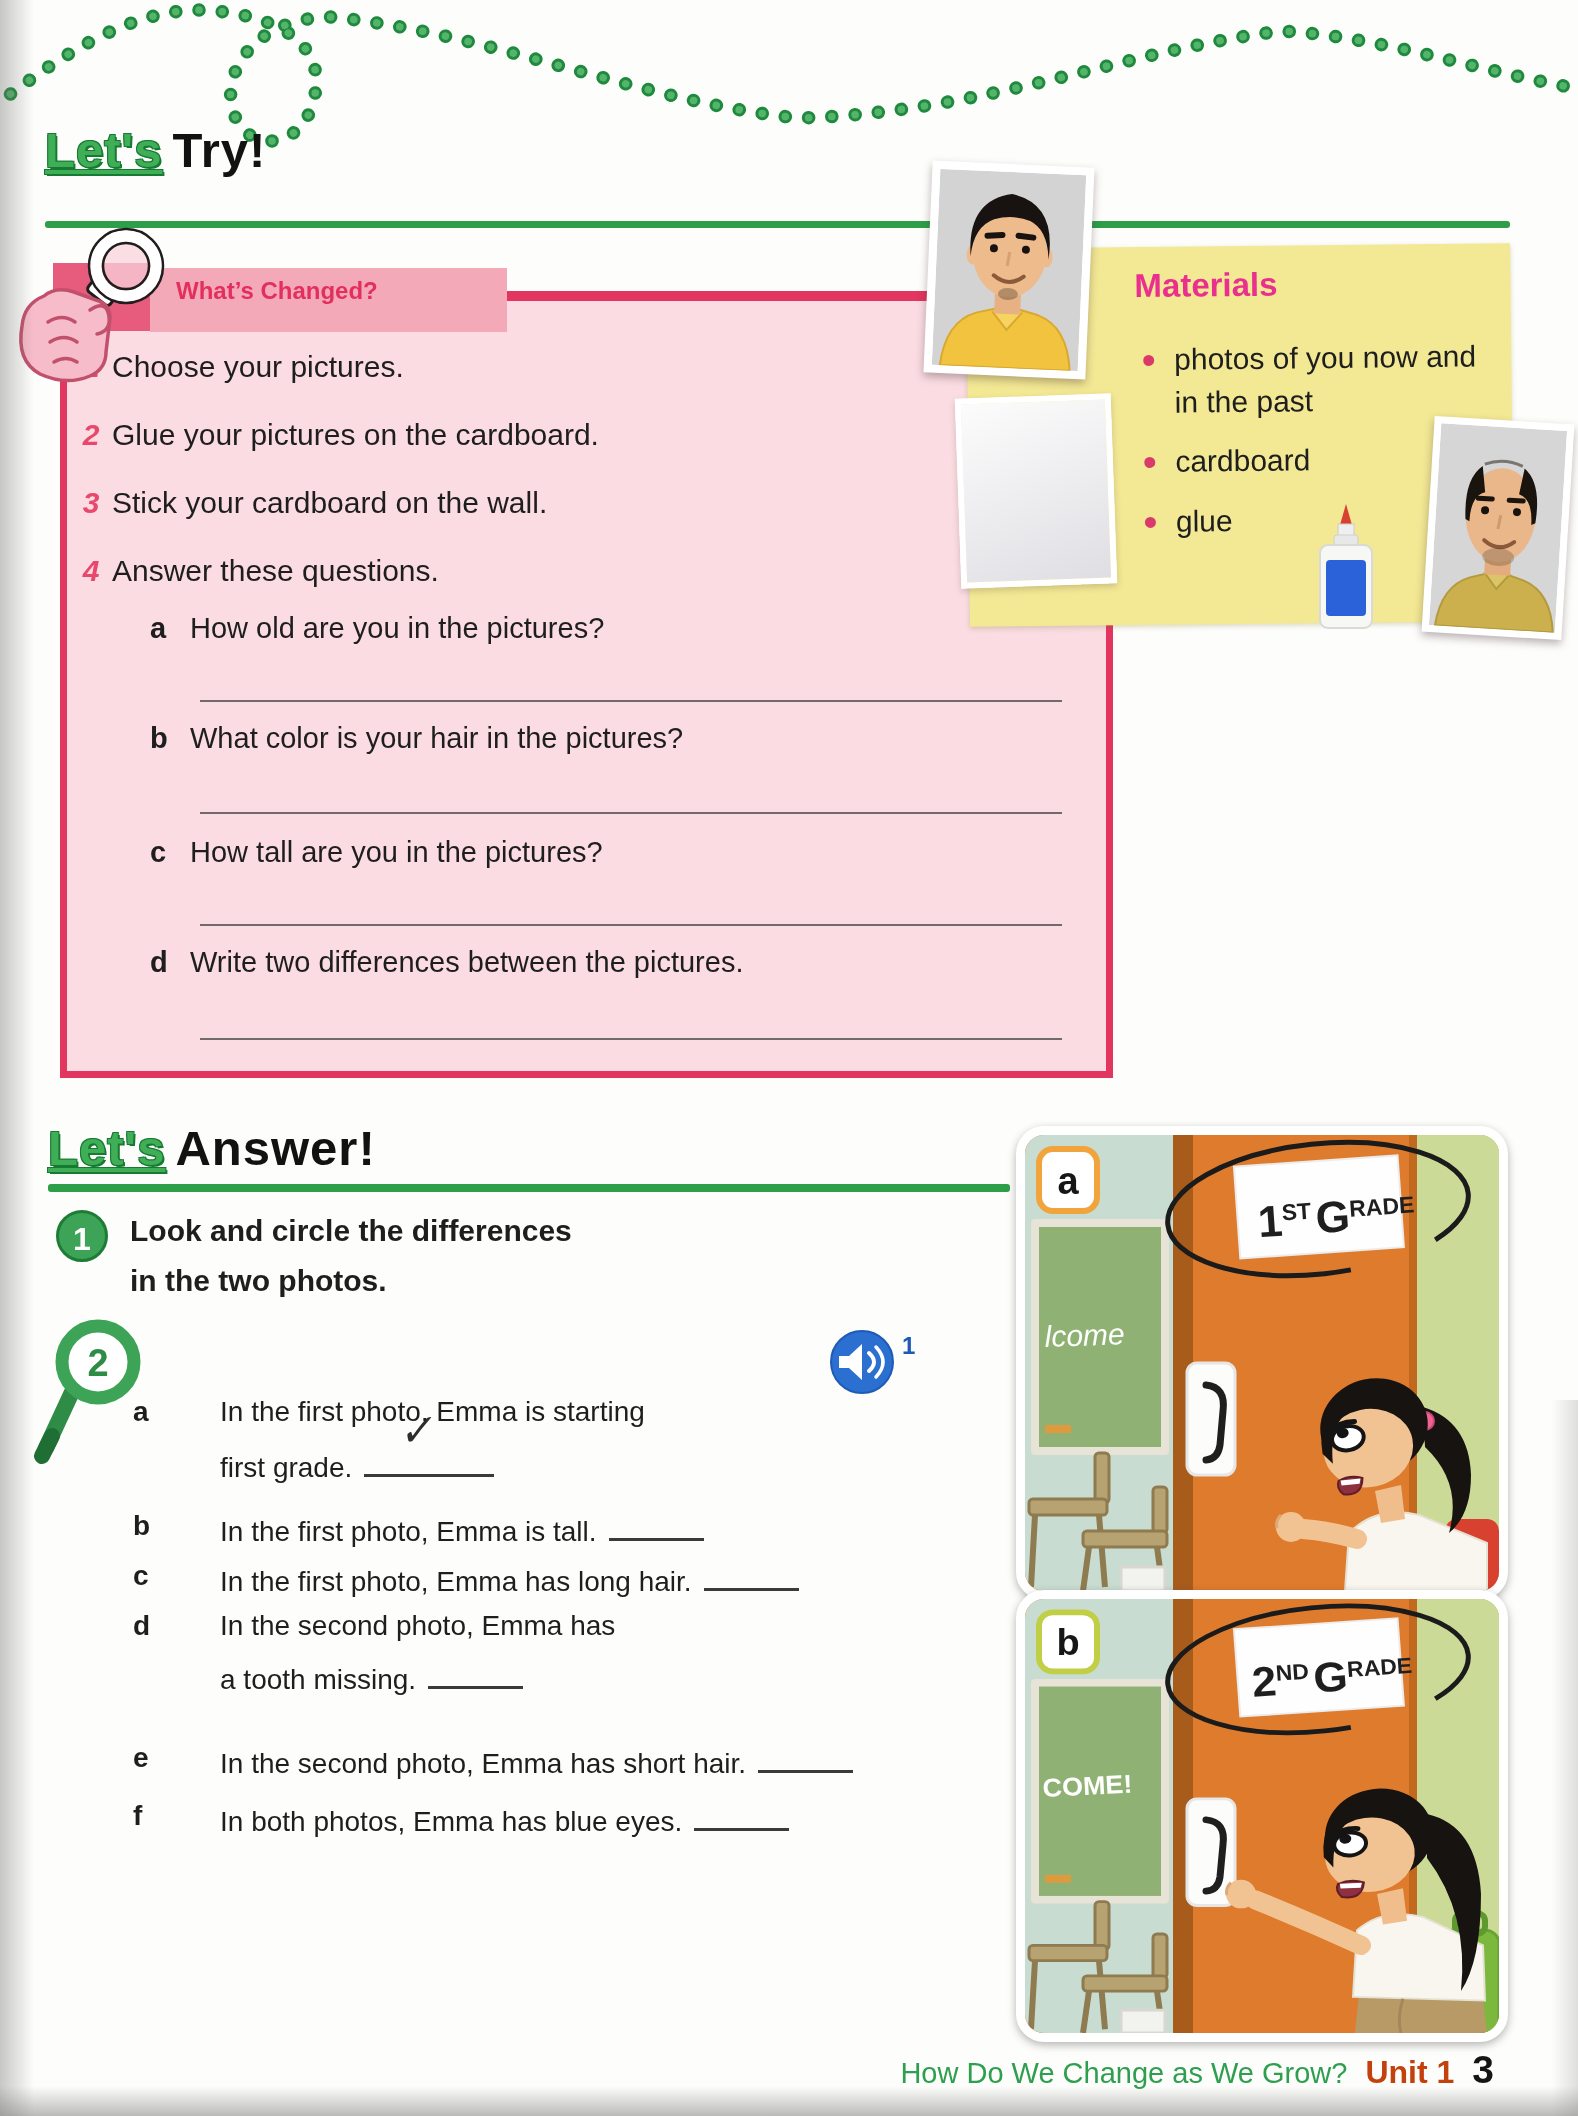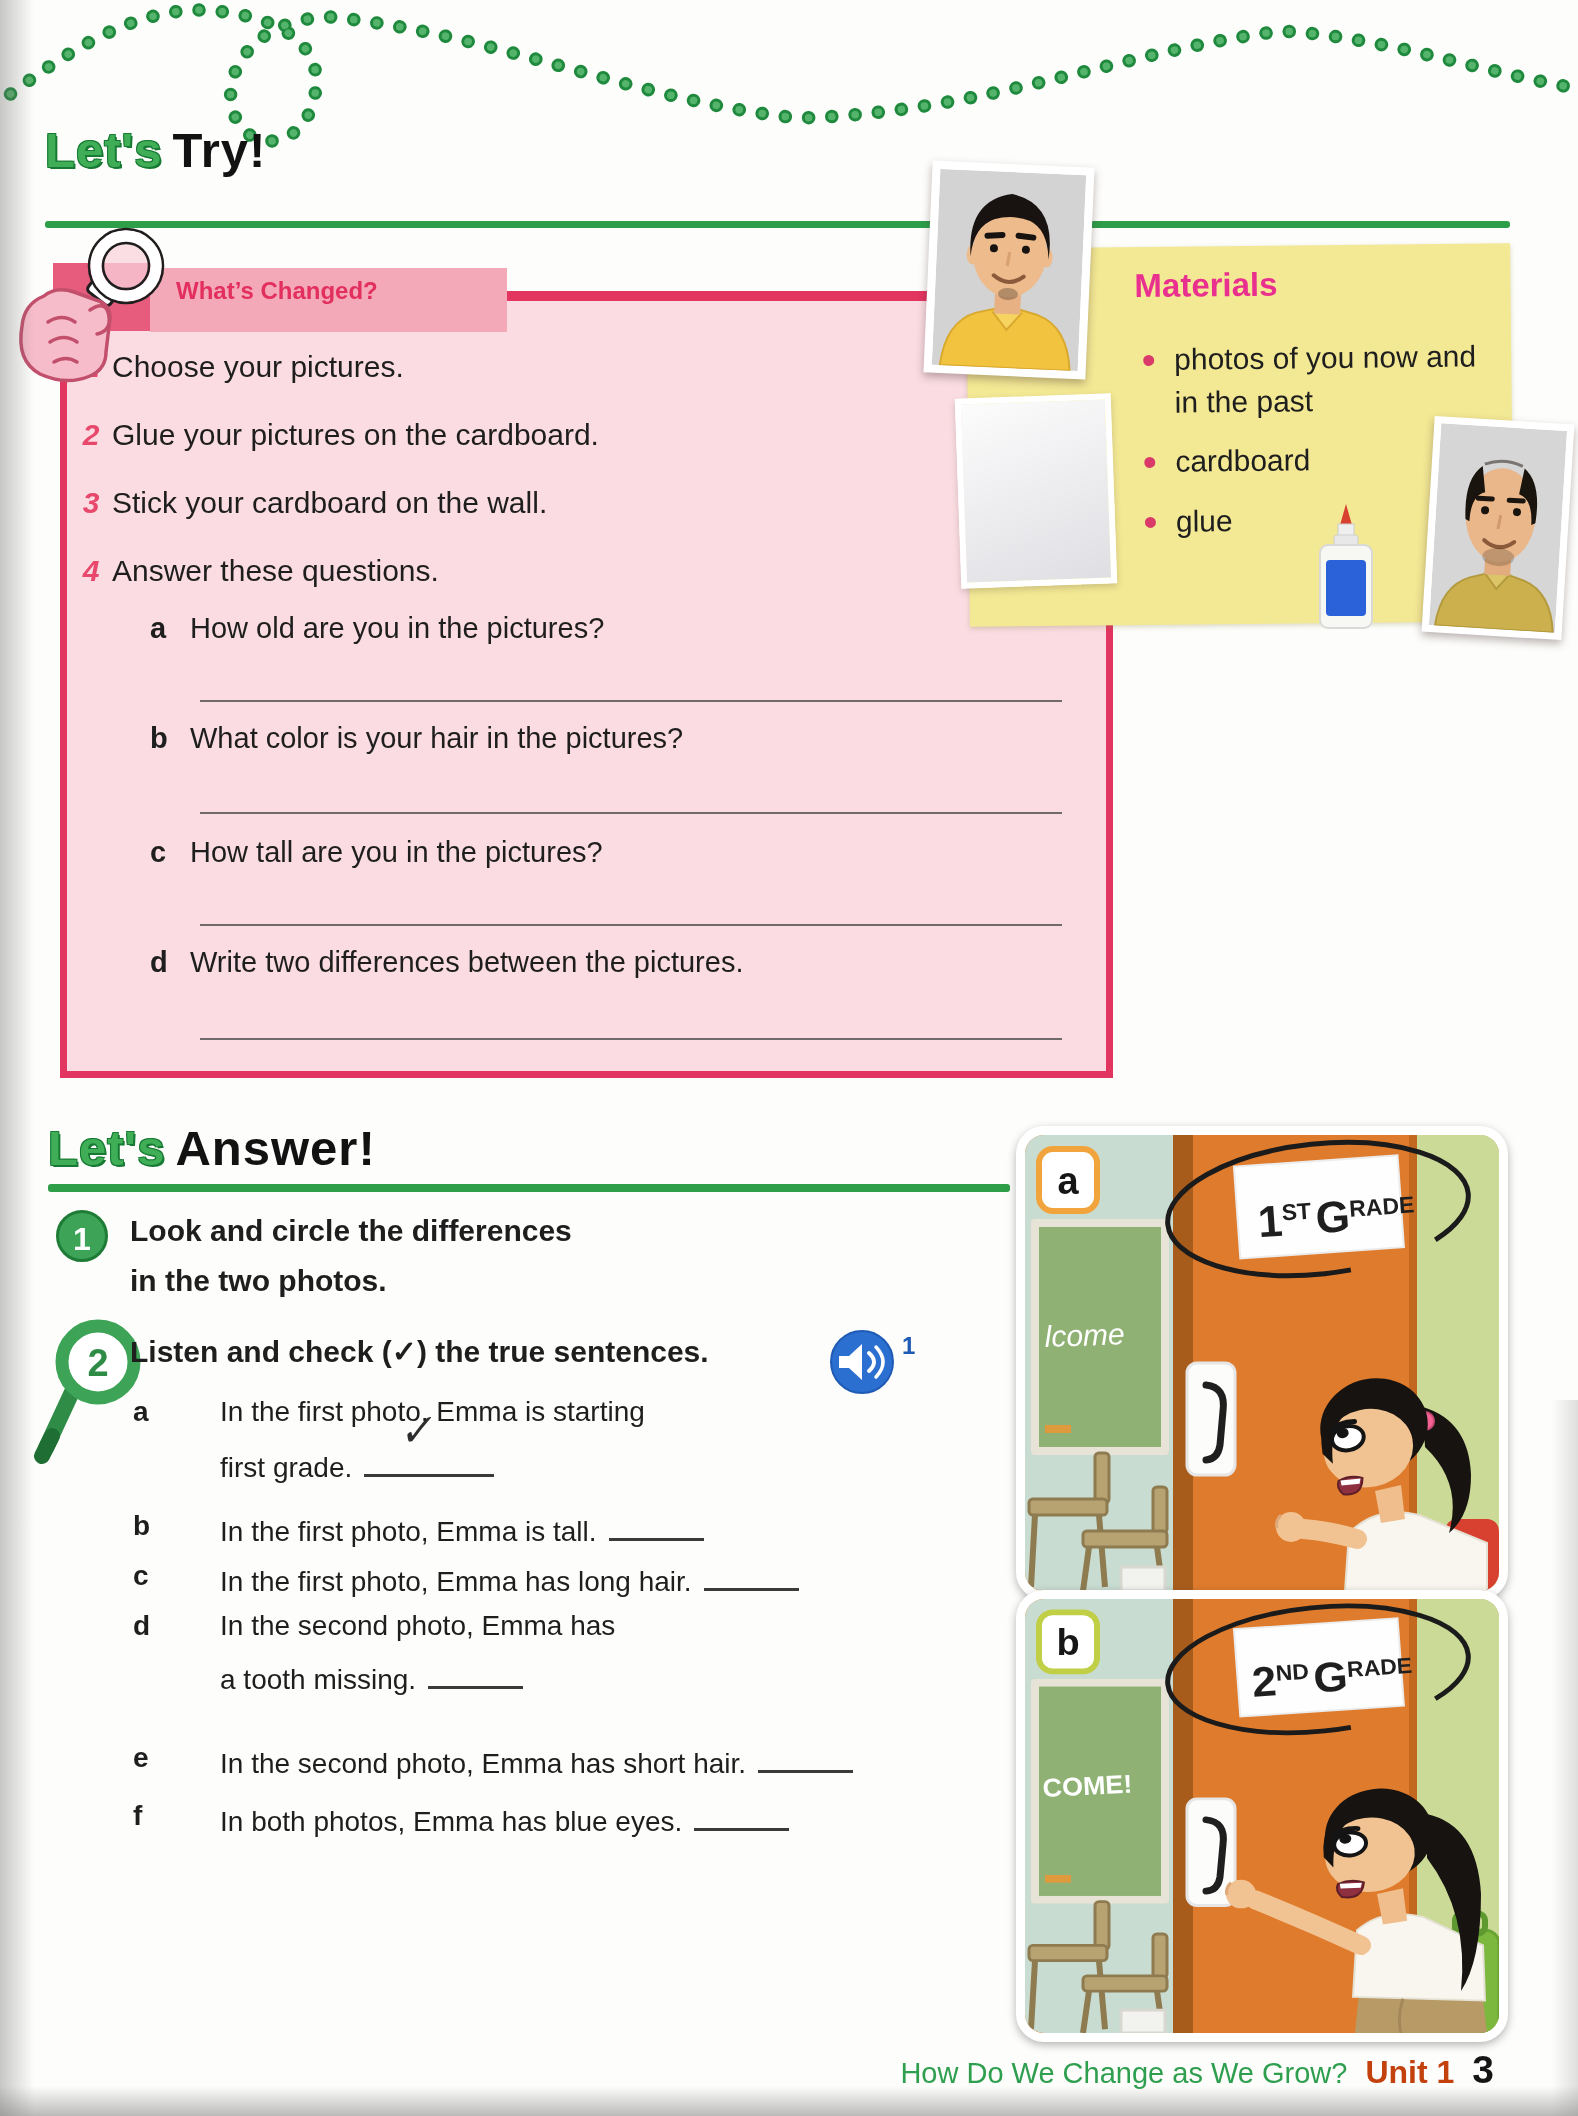--- a/index.html
+++ b/index.html
@@ -6,21 +6,21 @@
   .page{
     position:relative; width:1578px; height:2116px; margin:0 auto;
     background:#fdfdfb; overflow:hidden;
     font-family:"Liberation Sans", sans-serif; color:#1e1e1e;
   }
   .abs{position:absolute;}
   svg text{font-family:"Liberation Sans", sans-serif;}
 
   
   .logo{font-size:49px; font-weight:bold; letter-spacing:1px; white-space:nowrap;}
-  .logo .g{color:#3fae57; text-shadow:2px 2px 0 #177a33,-1px -1px 0 #177a33,1px -1px 0 #177a33,-1px 1px 0 #177a33;}
+  .logo .g{color:#3fae57; text-shadow:2px 2px 0 #177a33,-1px -1px 0 #177a33,1px -1px 0 #177a33,-1px 1px 0 #177a33;text-decoration:underline;}
   .logo .k{color:#121212; margin-left:10px;}
   .rule{background:#2e9e49; border-radius:3px;}
 
   
   .pinkbox{left:60px; top:291px; width:1053px; height:787px; box-sizing:border-box;
     border:7px solid #e23560; background:#fadce2; z-index:2;}
   .darkpink{left:53px; top:263px; width:100px; height:68px; background:#e75b7c; z-index:4;}
   .band{left:150px; top:268px; width:357px; height:64px; background:#f4a9b8; z-index:4;}
   .band .t{position:absolute; left:26px; top:9px; font-size:24px; font-weight:bold; color:#e22f5e; white-space:nowrap;}
   .topline{left:500px; top:295px; width:612px; height:6px; background:#e23560; z-index:3;}
@@ -218,21 +218,20 @@
   <div class="abs t1circle">1</div>
   <div class="abs instr" style="left:130px;top:1214px">Look and circle the differences</div>
   <div class="abs instr" style="left:130px;top:1264px">in the two photos.</div>
 
   <svg class="abs" style="left:28px;top:1316px;z-index:5" width="130" height="160" viewBox="0 0 130 160">
     <line x1="44" y1="76" x2="18" y2="132" stroke="#2f8c46" stroke-width="16" stroke-linecap="round"></line>
     <line x1="24" y1="120" x2="14" y2="140" stroke="#1f6f35" stroke-width="16" stroke-linecap="round"></line>
     <circle cx="70" cy="46" r="36" fill="#ffffff" stroke="#3ca357" stroke-width="13"></circle>
     <text x="70" y="60" text-anchor="middle" font-size="38" font-weight="bold" fill="#2f8c46">2</text>
   </svg>
-  <div class="abs instr" style="left:130px;top:1334px">Listen and check (✓) the true sentences.</div>
 
   <svg class="abs" style="left:828px;top:1328px;z-index:5" width="68" height="68" viewBox="0 0 68 68">
     <circle cx="34" cy="34" r="31" fill="#2b6fd0" stroke="#1f5bb5" stroke-width="2"></circle>
     <polygon points="11,28 21,28 34,16 34,52 21,40 11,40" fill="#ffffff"></polygon>
     <path d="M41,25 Q51,34 41,43" fill="none" stroke="#ffffff" stroke-width="4" stroke-linecap="round"></path>
     <path d="M48,19 Q62,34 48,49" fill="none" stroke="#ffffff" stroke-width="3.5" stroke-linecap="round"></path>
   </svg>
   <div class="abs audio-num">1</div>
 
   <div class="abs sent" style="top:1396px">

